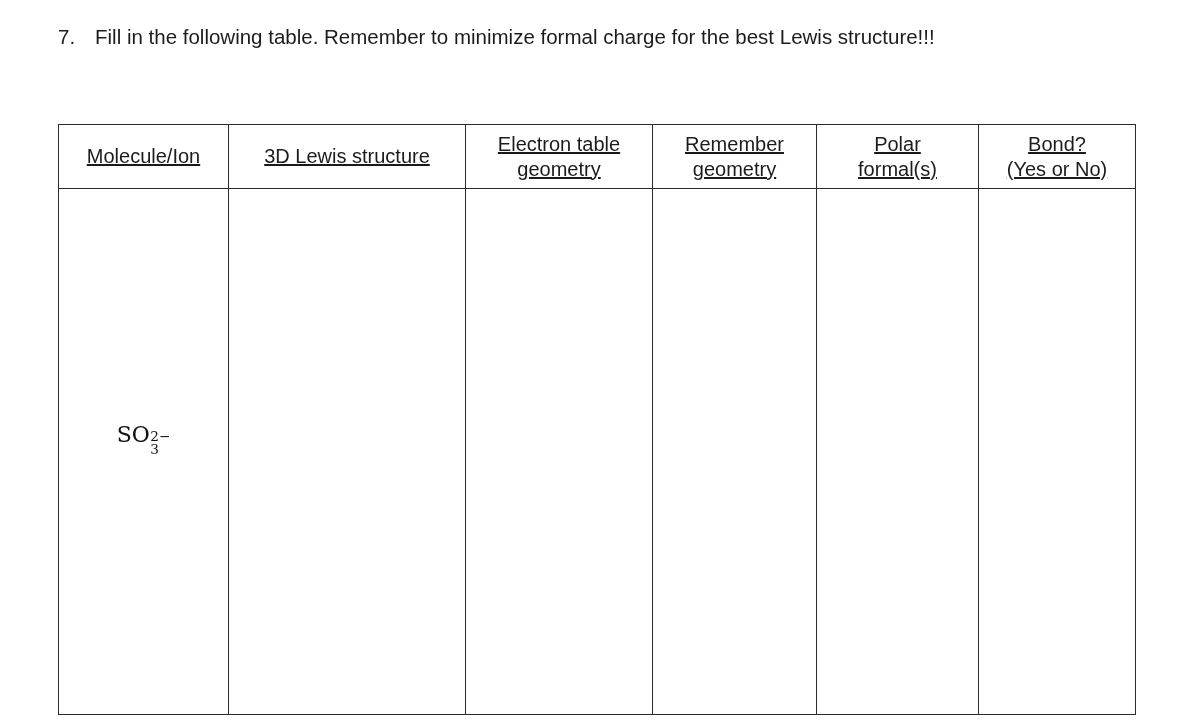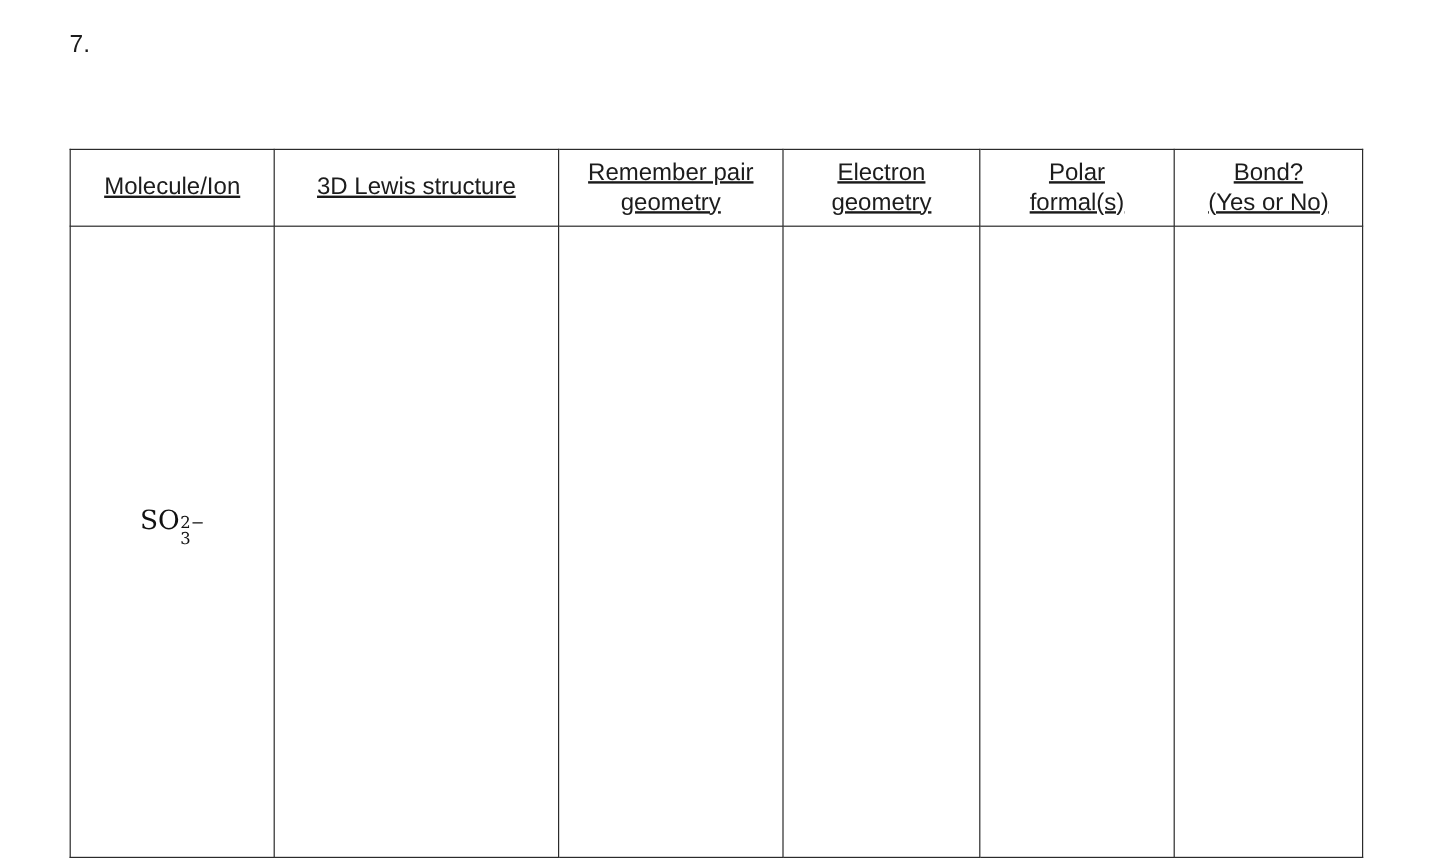--- a/index.html
+++ b/index.html
@@ -122,20 +122,21 @@
     left: 0.3px;
   }
 
   .cell-blank { }
 </style>
 </head>
 <body>
 
 <div class="question-line">
   <span class="q-number">7.</span>
+  <span class="q-text">Fill in the following table.  Remember to minimize formal charge for the best Lewis structure!!!</span>
 </div>
 
 <table class="lewis-table">
   <colgroup>
     <col class="col-species">
     <col class="col-lewis">
     <col class="col-eg">
     <col class="col-mg">
     <col class="col-angle">
     <col class="col-polar">
@@ -148,27 +149,27 @@
           <span>Molecule/Ion</span>
         </span>
       </th>
       <th>
         <span class="hdr-text">
           <span>3D Lewis structure</span>
         </span>
       </th>
       <th>
         <span class="hdr-text">
-          <span>Remember pair</span>
+          <span>Electron table</span>
           <span class="l2">geometry</span>
         </span>
       </th>
       <th>
         <span class="hdr-text">
-          <span>Electron</span>
+          <span>Remember</span>
           <span class="l2">geometry</span>
         </span>
       </th>
       <th>
         <span class="hdr-text">
           <span>Polar</span>
           <span class="l2">formal(s)</span>
         </span>
       </th>
       <th>

